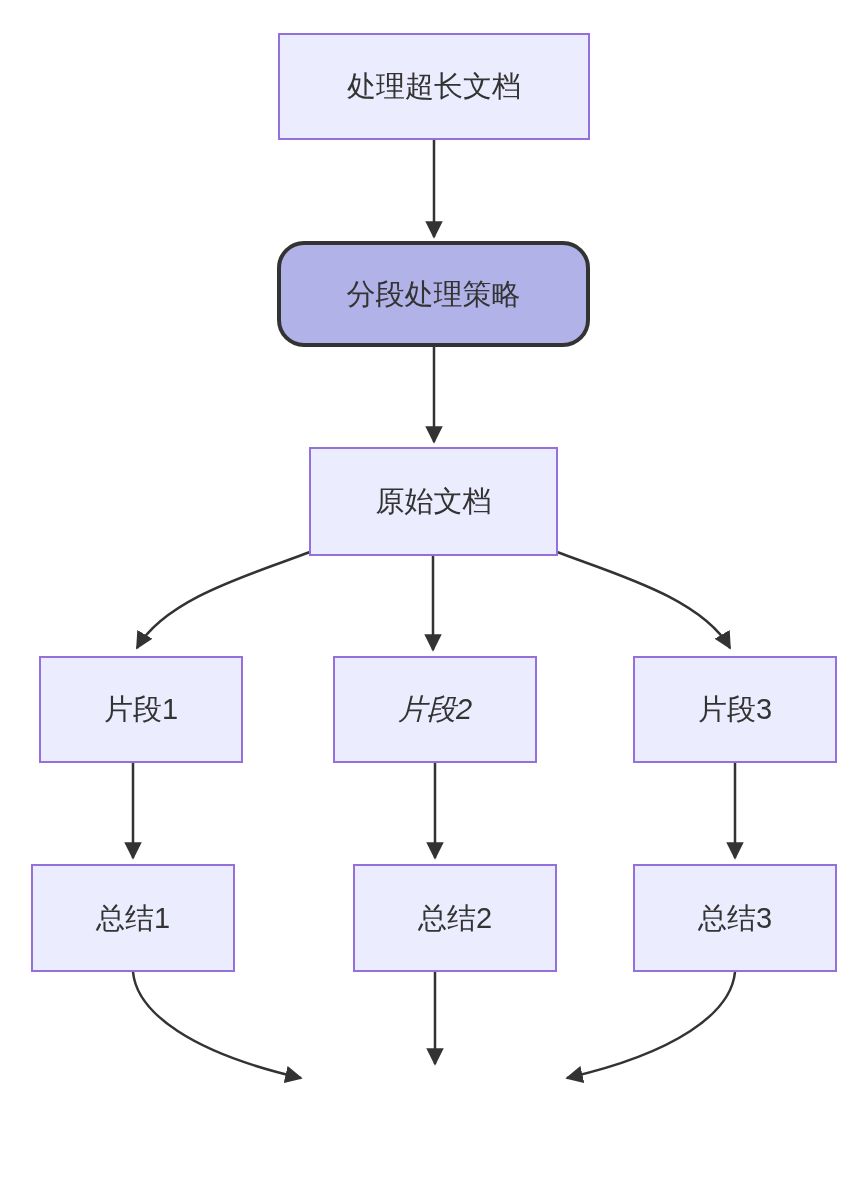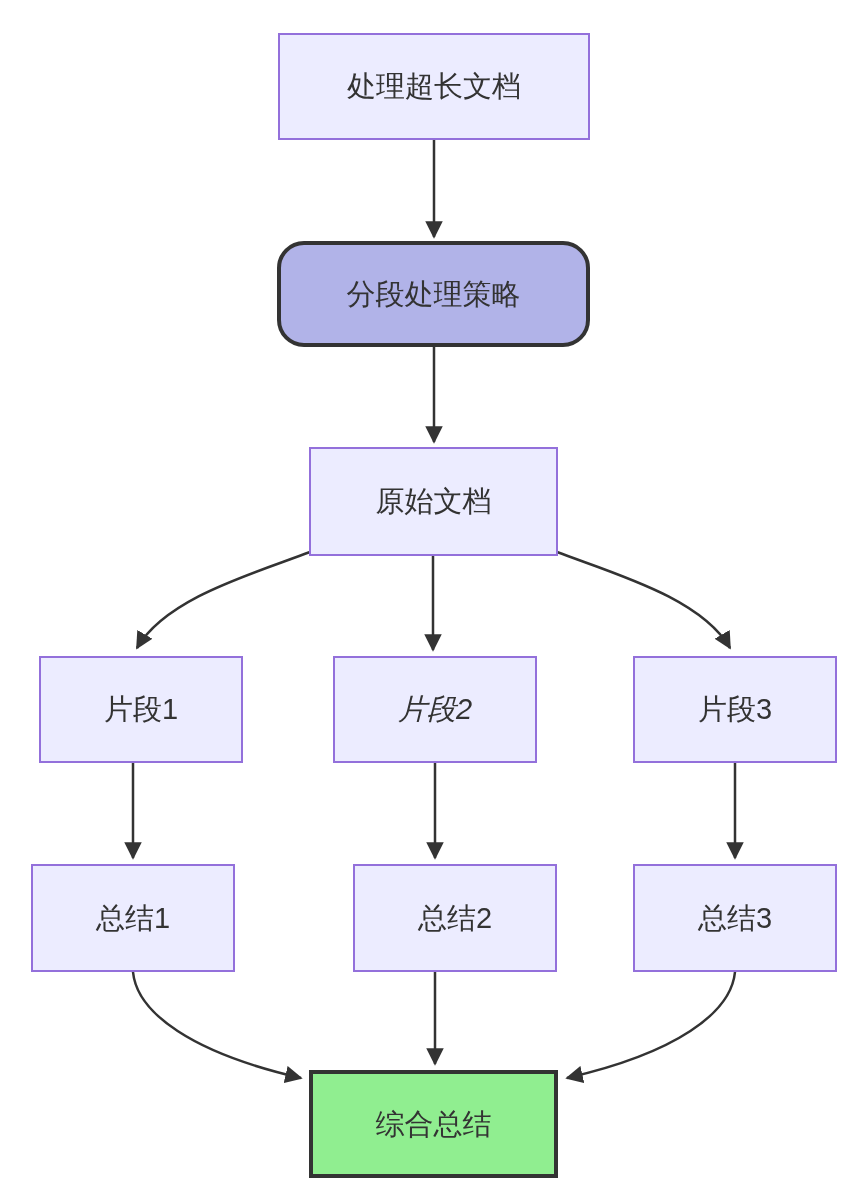--- a/index.html
+++ b/index.html
@@ -114,17 +114,14 @@
   </div>
 
   <div class="node" id="node-E2">
     <span>总结2</span>
   </div>
 
   <div class="node" id="node-E3">
     <span>总结3</span>
   </div>
 
-  <div class="node result" id="node-F">
-    <span>综合总结</span>
-  </div>
 
 </div>
 
 </body></html>

